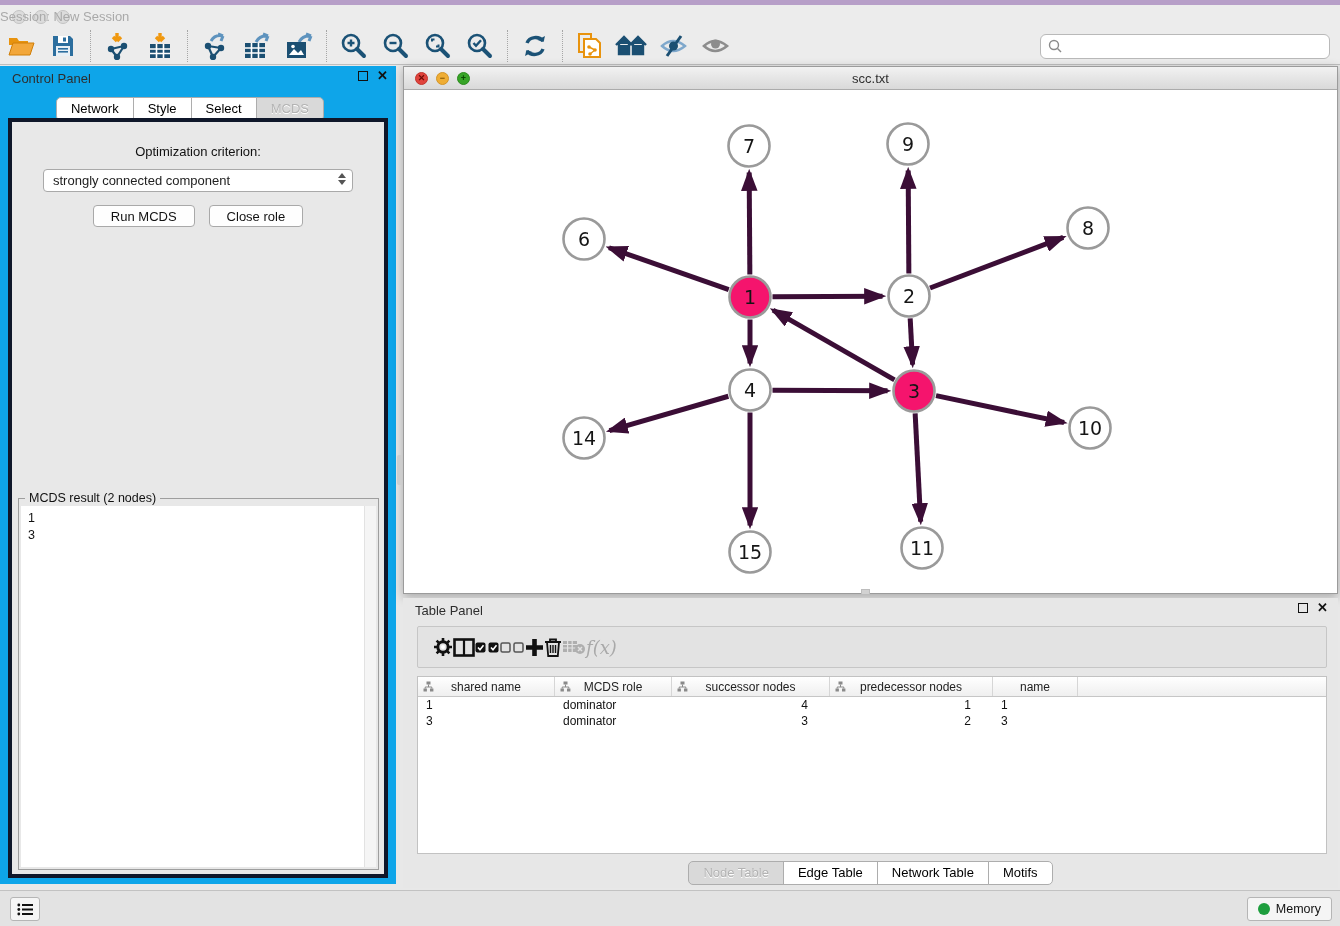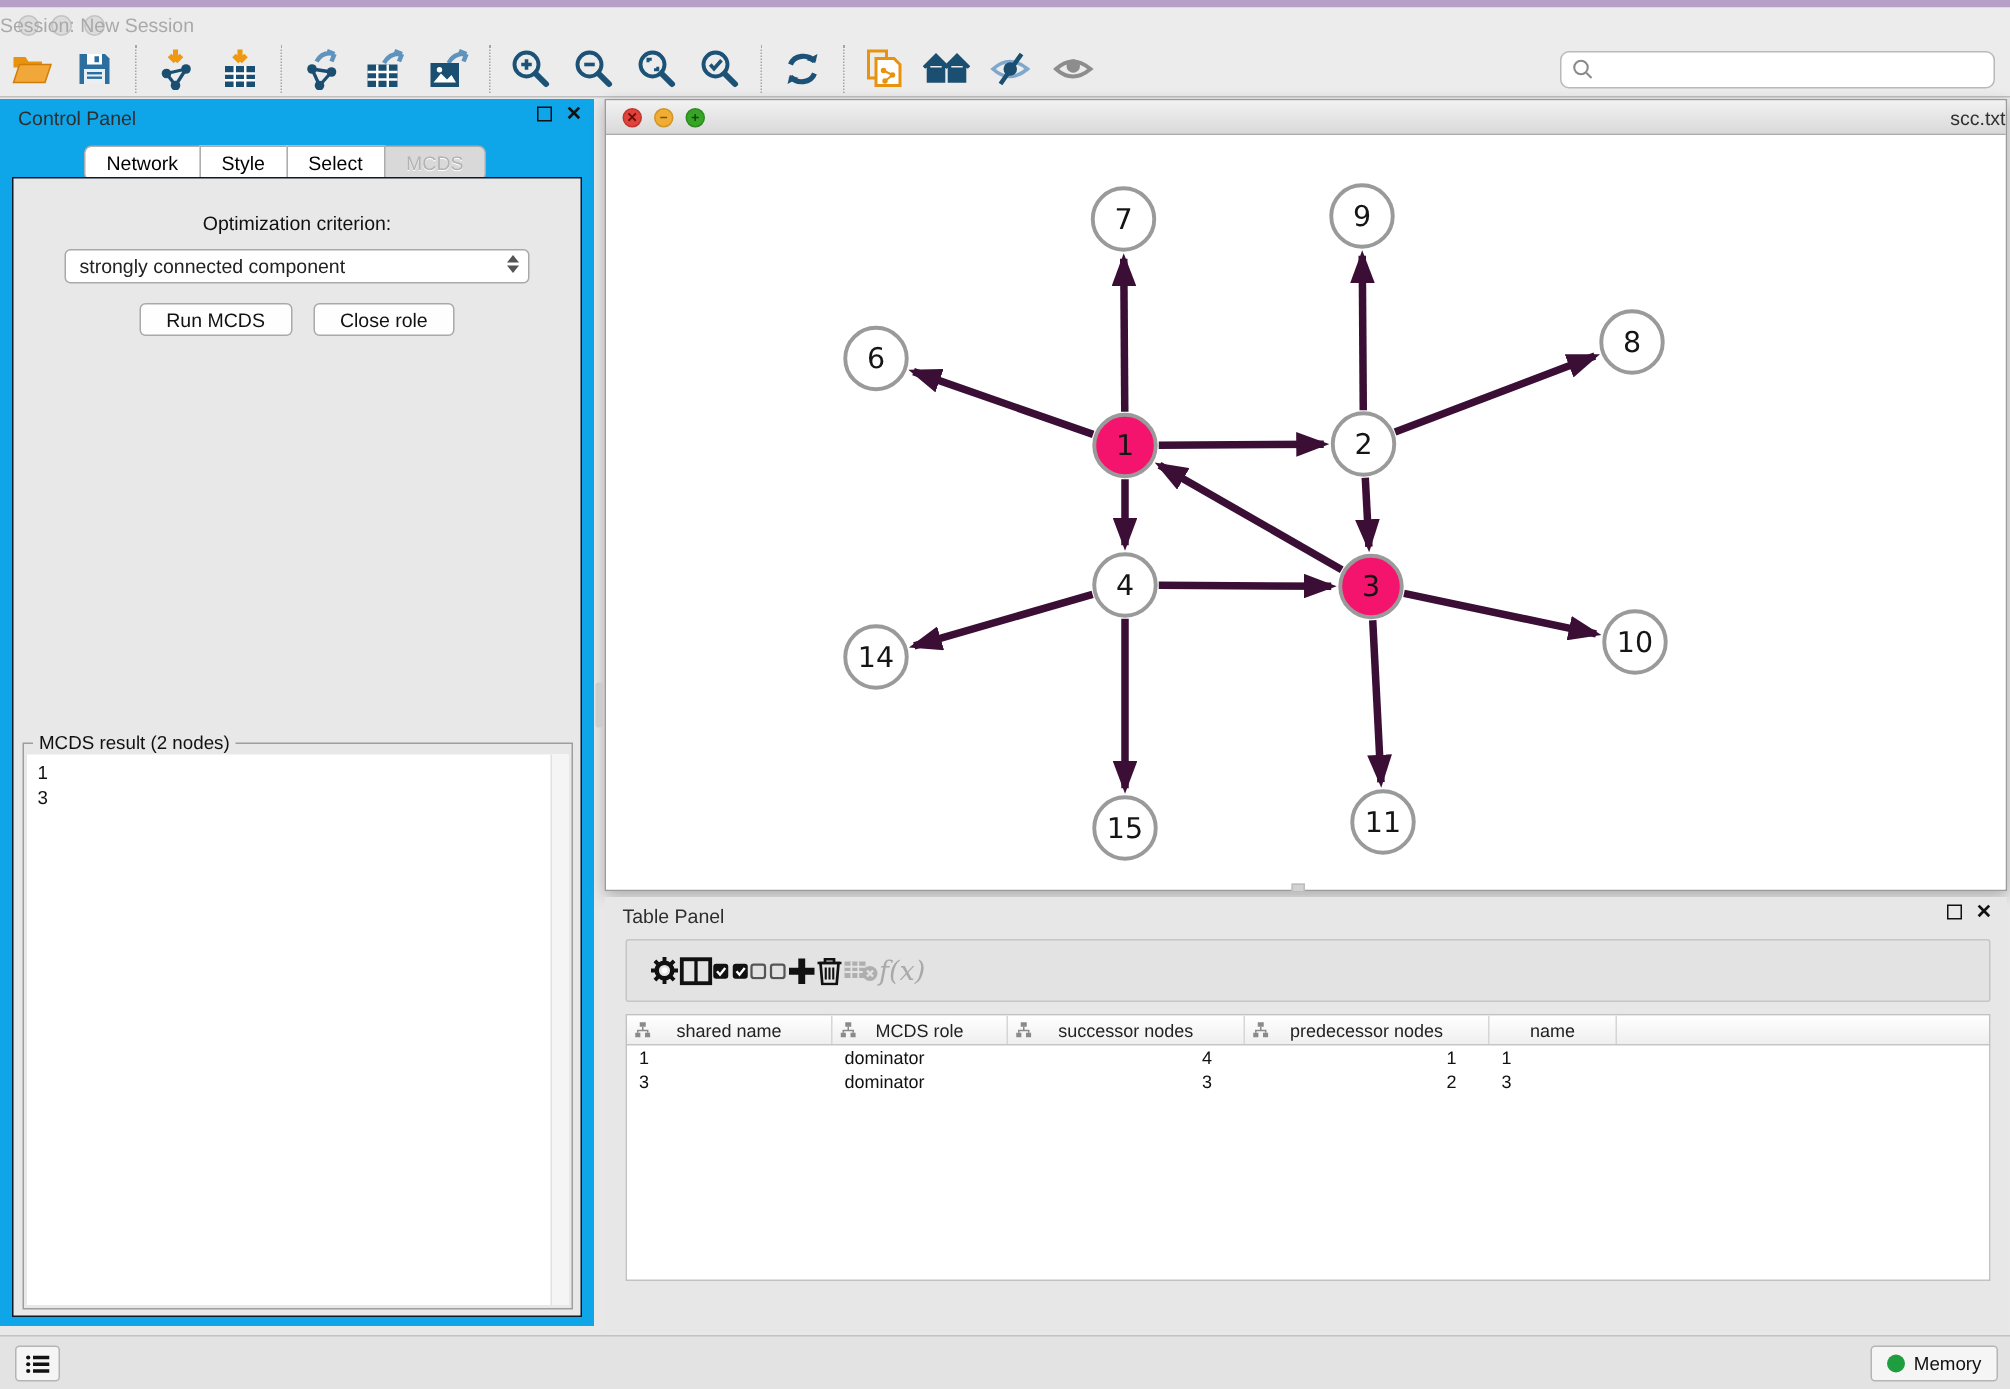--- a/index.html
+++ b/index.html
@@ -22,38 +22,38 @@
   .panel-title { position:absolute; left:12px; top:5px; color:#2E2E2E; font-size:13px; }
   .panel-btns { position:absolute; right:8px; top:5px; display:flex; gap:9px; align-items:center; }
   .float-glyph { width:10px; height:10px; border:1.5px solid #111; display:inline-block; }
   .close-glyph { font-size:13px; font-weight:bold; color:#111; line-height:10px; }
   .tabs-row { position:absolute; left:0; right:16px; display:flex; justify-content:center; }
   .cp-tabs { top:31px; }
   .tab { background:#fff; border:1px solid #ADADAD; margin-left:-1px; padding:3px 14px 4px 14px; font-size:13px; color:#000; white-space:nowrap; }
   .tab:first-child { border-top-left-radius:5px; border-bottom-left-radius:5px; margin-left:0; }
   .tab:last-child { border-top-right-radius:5px; border-bottom-right-radius:5px; }
   .tab.active { background:#D9D9D9; color:#B3B3B3; text-shadow:0 1px 0 #fff; }
-  .cp-content { position:absolute; left:8px; right:8px; top:52px; bottom:6px; border:1px solid #0f172a; background:#E8E8E8; }
+  .cp-content { position:absolute; left:8px; right:8px; top:52px; bottom:6px; border:4px solid #0f172a; background:#E8E8E8; }
   .opt-label { text-align:center; margin-top:22px; font-size:13px; color:#111; }
   .criterion { width:310px; height:23px; margin:10px auto 0 auto; background:#fff; border:1px solid #A9A9A9; border-radius:4px; display:flex; align-items:center; padding-left:9px; position:relative; font-size:13px; }
   .stepper { position:absolute; right:6px; top:3px; display:flex; flex-direction:column; gap:2px; }
   .stepper i { width:0; height:0; border-left:4px solid transparent; border-right:4px solid transparent; display:block; }
   .step-up { border-bottom:5px solid #555; }
   .step-dn { border-top:5px solid #555; }
   .btn-row { display:flex; justify-content:center; gap:14px; margin-top:13px; }
   .pushbtn { height:22px; padding:0 17px; background:#FEFEFE; border:1px solid #A9A9A9; border-radius:4px; font-size:13px; color:#111; display:flex; align-items:center; }
   .mcds-box { position:absolute; left:6px; right:5px; top:376px; bottom:4px; border:1px solid #9E9E9E; background:#E8E8E8; }
   .mcds-legend { position:absolute; left:6px; top:-8px; background:#E8E8E8; padding:0 4px; font-size:12.5px; color:#111; }
   .mcds-text { position:absolute; left:2px; right:2px; top:7px; bottom:2px; background:#fff; font-size:12.5px; color:#111; padding:4px 0 0 7px; white-space:pre; line-height:17px; }
   .mcds-scroll { position:absolute; right:2px; top:7px; bottom:2px; width:12px; background:#F5F5F5; border-left:1px solid #E2E2E2; }
 
   
   .net-window { position:absolute; left:403px; top:66px; width:935px; height:528px; background:#fff; border:1px solid #9B9B9B; box-shadow:0 3px 10px rgba(0,0,0,0.28); }
   .net-titlebar { position:relative; height:23px; background:linear-gradient(#F2F2F2,#D9D9D9); border-bottom:1px solid #ABABAB; }
-  .net-title { position:absolute; left:0; right:0; top:4px; text-align:right; font-size:13px; color:#2F2F2F; }
+  .net-title { position:absolute; left:0; right:0; top:4px; text-align:center; font-size:13px; color:#2F2F2F; }
   .tl { position:absolute; top:5px; width:13px; height:13px; border-radius:50%; font-size:9px; font-weight:bold; display:flex; align-items:center; justify-content:center; line-height:1; }
   .tl-red { left:11px; background:#E0433C; border:1px solid #C1352E; color:#6E0A05; }
   .tl-yellow { left:32px; background:#EFAD34; border:1px solid #D39428; color:#7E5200; }
   .tl-green { left:53px; background:#37A427; border:1px solid #2C8A1E; color:#0B4A02; }
   .net-canvas { position:absolute; left:0; top:23px; width:933px; height:503px; background:#fff; }
 
   
   .vsplit-thumb { position:absolute; left:397px; top:455px; width:5px; height:30px; background:#CDCDCD; border-radius:2px; }
   .hsplit-thumb { position:absolute; left:861px; top:589px; width:9px; height:6px; background:#D2D2D2; border:1px solid #BDBDBD; }
 
@@ -428,20 +428,26 @@
         </div>
         <div class="tbl-row" style="grid-template-columns: 137px 117px 158px 163px 85px 1fr;">
           <div class="td-cell td-left">3</div>
           <div class="td-cell td-left">dominator</div>
           <div class="td-cell td-right">3</div>
           <div class="td-cell td-right">2</div>
           <div class="td-cell td-left">3</div>
         </div>
       </div>
   </div>
+  <div class="tabs-row tp-tabs" id="tp-tabs" style="position:absolute; bottom:3px; left:0; right:0;">
+      <div class="tab active">Node Table</div>
+      <div class="tab">Edge Table</div>
+      <div class="tab">Network Table</div>
+      <div class="tab">Motifs</div>
+    </div>
 </div>
 
 <div class="statusbar">
   <div class="status-left-btn">
     <svg width="16" height="13" viewBox="0 0 16 13">
         <circle cx="1.8" cy="2" r="1.4" fill="#111"></circle>
         <circle cx="1.8" cy="6.5" r="1.4" fill="#111"></circle>
         <circle cx="1.8" cy="11" r="1.4" fill="#111"></circle>
         <path d="M5 2 h11 M5 6.5 h11 M5 11 h11" stroke="#111" stroke-width="2.2"></path>
       </svg>

